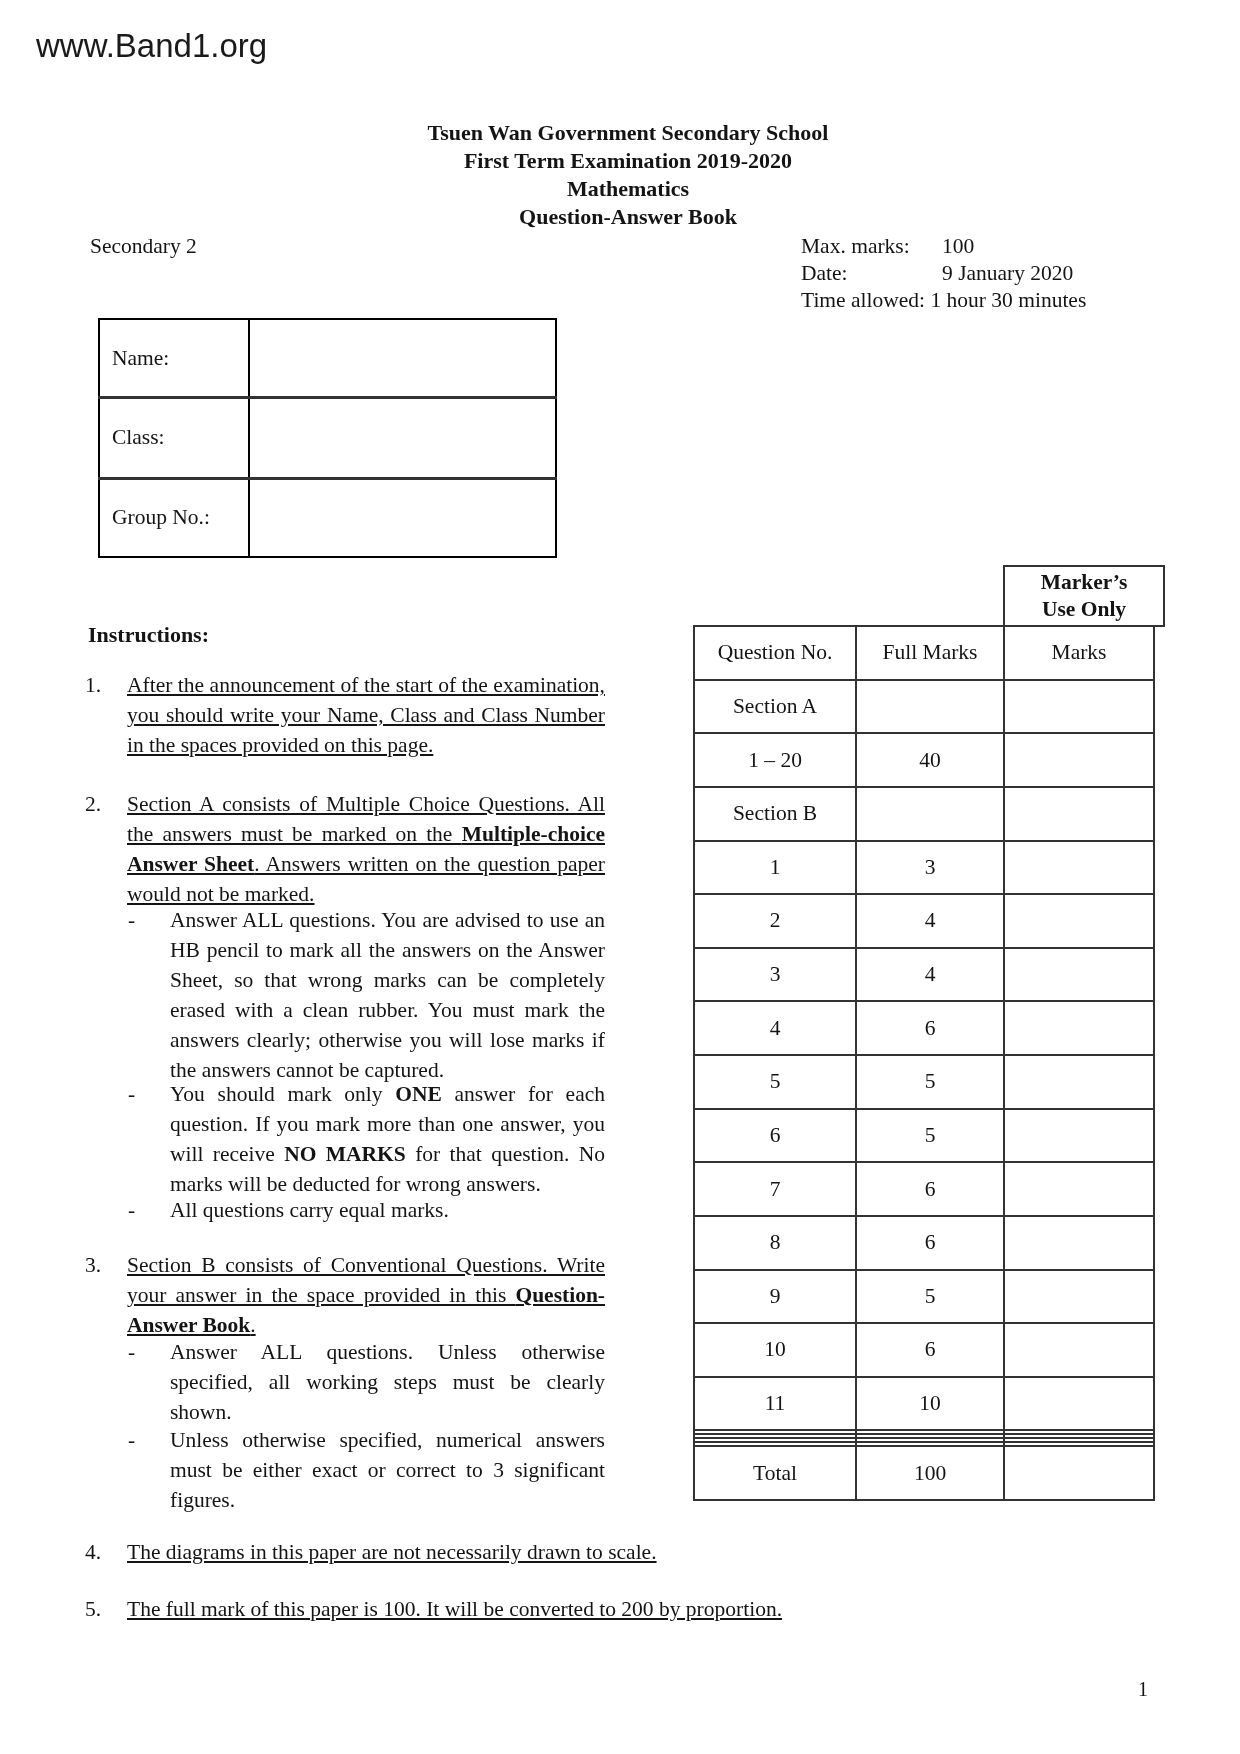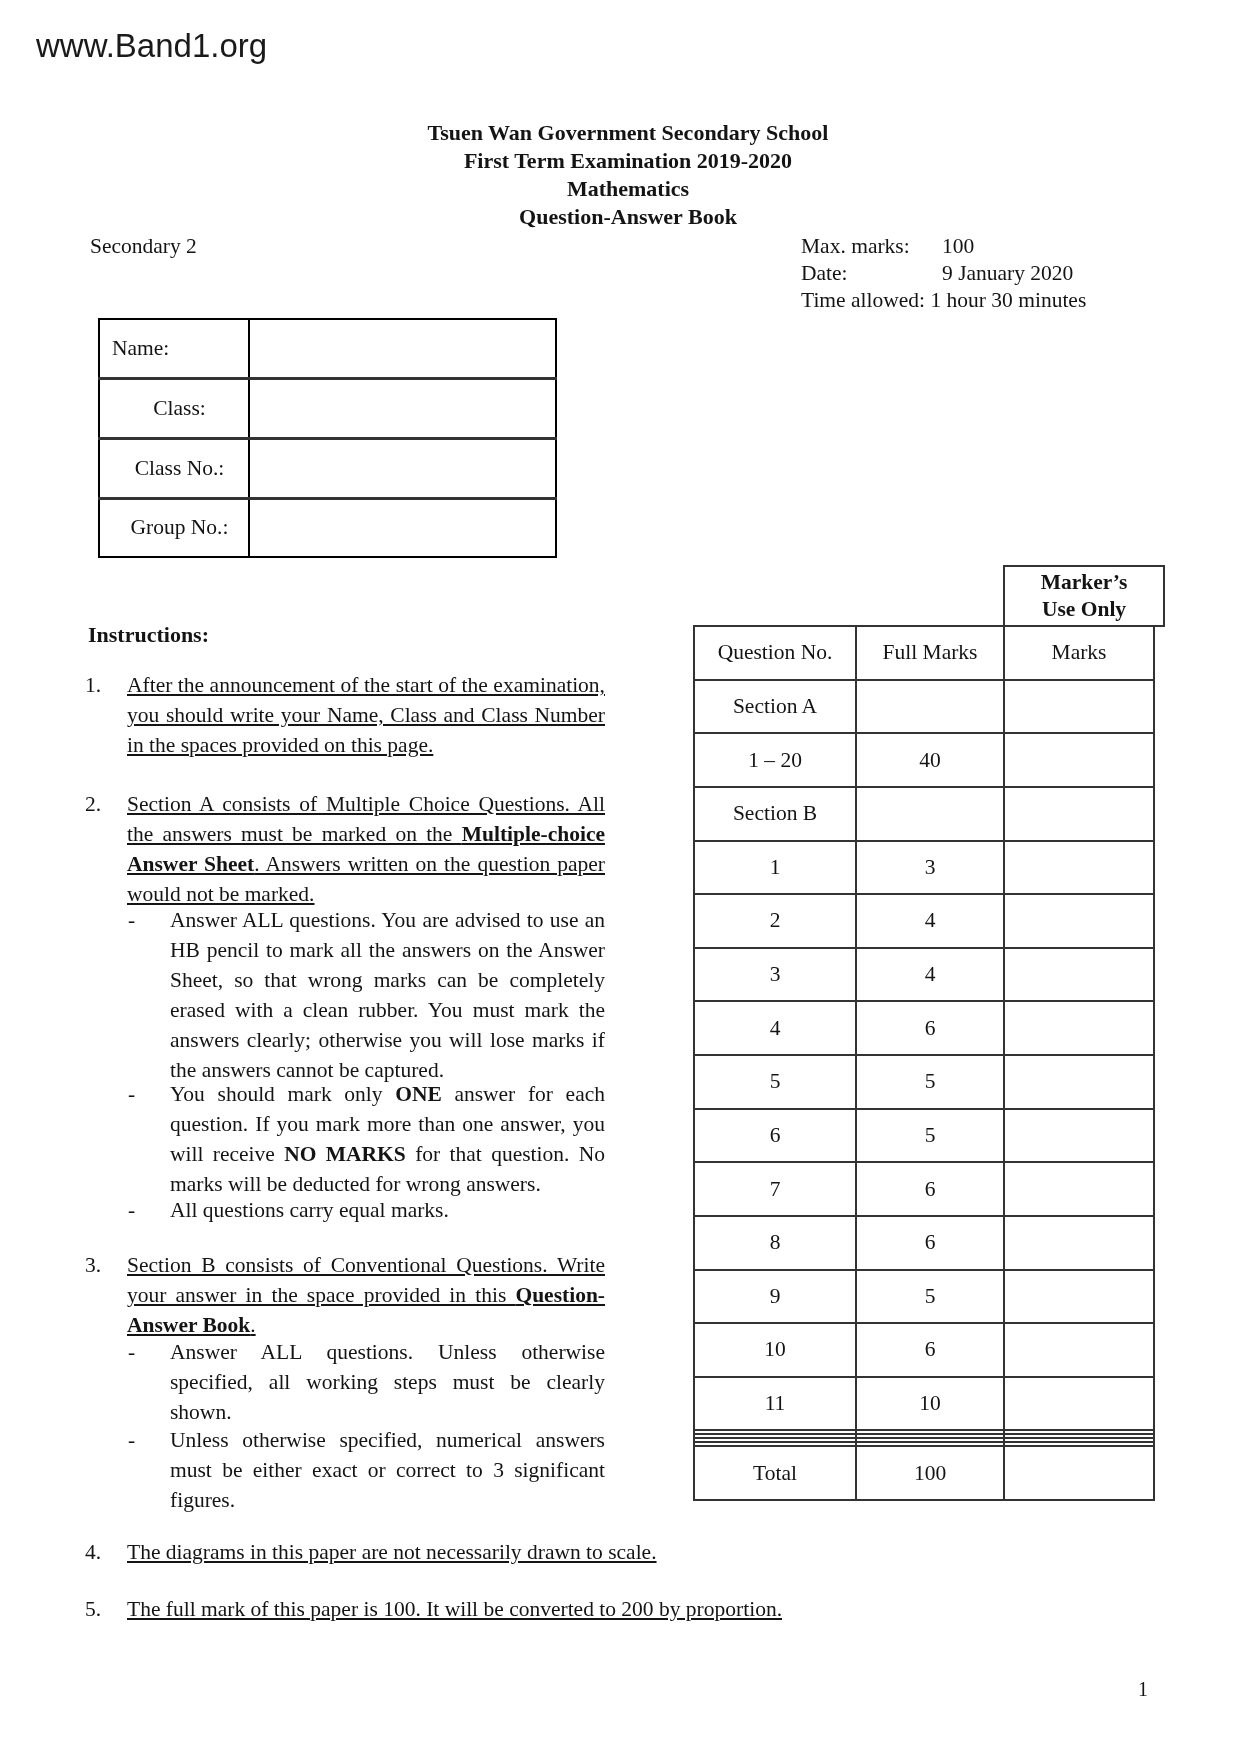--- a/index.html
+++ b/index.html
@@ -17,21 +17,21 @@
 
   
   .level{left:90px;top:233px;font-size:21.5px;line-height:27px;}
   .inforows{left:801px;top:233px;font-size:21.5px;line-height:27px;}
   .inforows .lbl{display:inline-block;width:141px;}
 
   
   table.sinfo{position:absolute;left:98px;top:318px;width:459px;height:240px;
               border-collapse:collapse;table-layout:fixed;font-size:21.5px;}
   .sinfo td{border:2px solid #000000;}
-  .sinfo tr + tr td{border-top:3px solid #333;text-align:center;}
+  .sinfo tr + tr td{border-top:3px solid #333;}
   .sinfo td.lbl{width:135px;padding-left:12px;}
 
   
   .markerbox{left:1003px;top:565px;width:162px;height:62px;border:2px solid #333;
              box-sizing:border-box;text-align:center;font-weight:bold;
              font-size:21.5px;line-height:27px;padding-top:2px;background:#fff;}
 
   
   table.marks{position:absolute;left:693px;top:625px;width:460px;height:876px;
               border-collapse:collapse;table-layout:fixed;font-size:21.5px;
@@ -75,24 +75,20 @@
   </div>
 
   <table class="sinfo">
     <tbody>
         <tr>
       <td class="lbl">Name:</td>
       <td></td>
     </tr>
     <tr>
       <td class="lbl">Class:</td>
-      <td></td>
-    </tr>
-    <tr>
-      <td class="lbl">Class No.:</td>
       <td></td>
     </tr>
     <tr>
       <td class="lbl">Group No.:</td>
       <td></td>
     </tr>
   </tbody>
     </table>
 
   <div class="abs markerbox">

